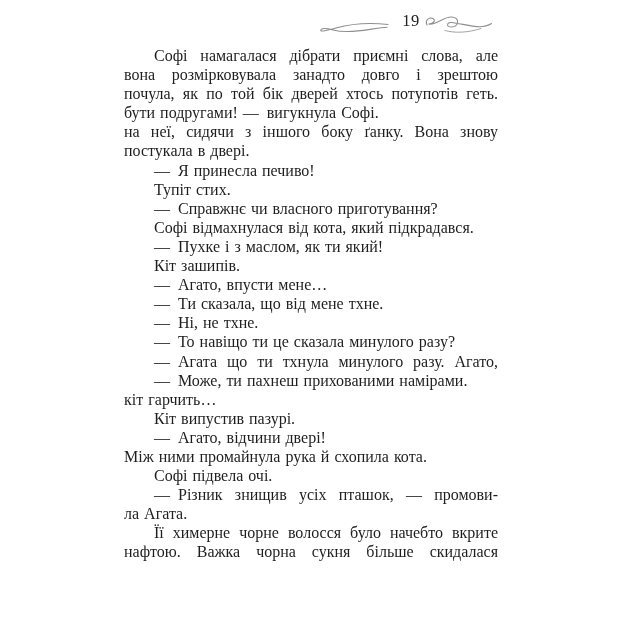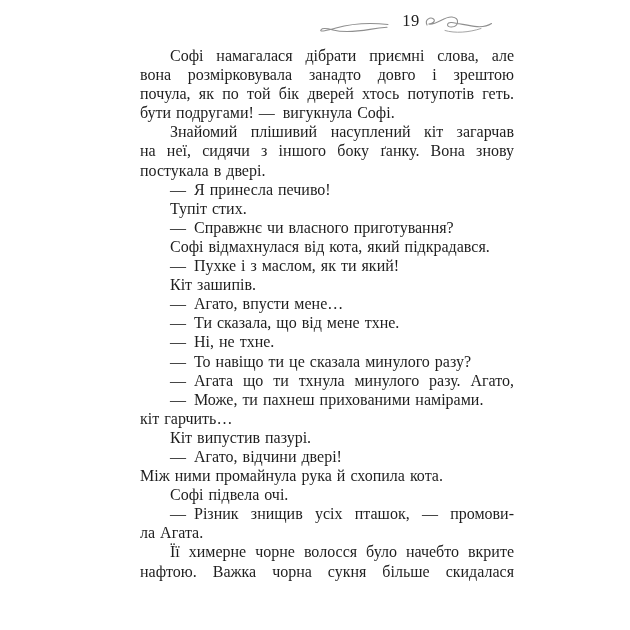--- a/index.html
+++ b/index.html
@@ -48,21 +48,20 @@
     top: 7px;
     width: 70px;
     height: 26px;
   }
   
   .text-block {
     position: absolute;
     left: 124px;
     top: 46px;
     width: 374px;
-    margin-left: 16px;
   }
   .line {
     font-size: 16px;
     line-height: 19.1px;
     white-space: nowrap;
     word-spacing: 1px;
   }
   .line.just {
     white-space: normal;
     text-align: justify;
@@ -92,21 +91,20 @@
                C 60 14, 65 12.8, 68.5 10.5" stroke="#8f8f8f" stroke-width="1.1" stroke-linecap="round"></path>
       <path d="M22 17.5 C 32 20.5, 46 19.5, 58 15.5" stroke="#9a9a9a" stroke-width="0.9" stroke-linecap="round"></path>
     </svg>
   </div>
 
   <div class="text-block">
       <div class="line ind just">Софі намагалася дібрати приємні слова, але</div>
       <div class="line just">вона розмірковувала занадто довго і зрештою</div>
       <div class="line just">почула, як по той бік дверей хтось потупотів геть.</div>
       <div class="line">бути подругами! — вигукнула Софі.</div>
-      <div class="line ind just">Знайомий плішивий насуплений кіт загарчав</div>
       <div class="line just">на неї, сидячи з іншого боку ґанку. Вона знову</div>
       <div class="line">постукала в двері.</div>
       <div class="line ind">— Я принесла печиво!</div>
       <div class="line ind">Тупіт стих.</div>
       <div class="line ind">— Справжнє чи власного приготування?</div>
       <div class="line ind">Софі відмахнулася від кота, який підкрадався.</div>
       <div class="line ind">— Пухке і з маслом, як ти який!</div>
       <div class="line ind">Кіт зашипів.</div>
       <div class="line ind">— Агато, впусти мене…</div>
       <div class="line ind">— Ти сказала, що від мене тхне.</div>

